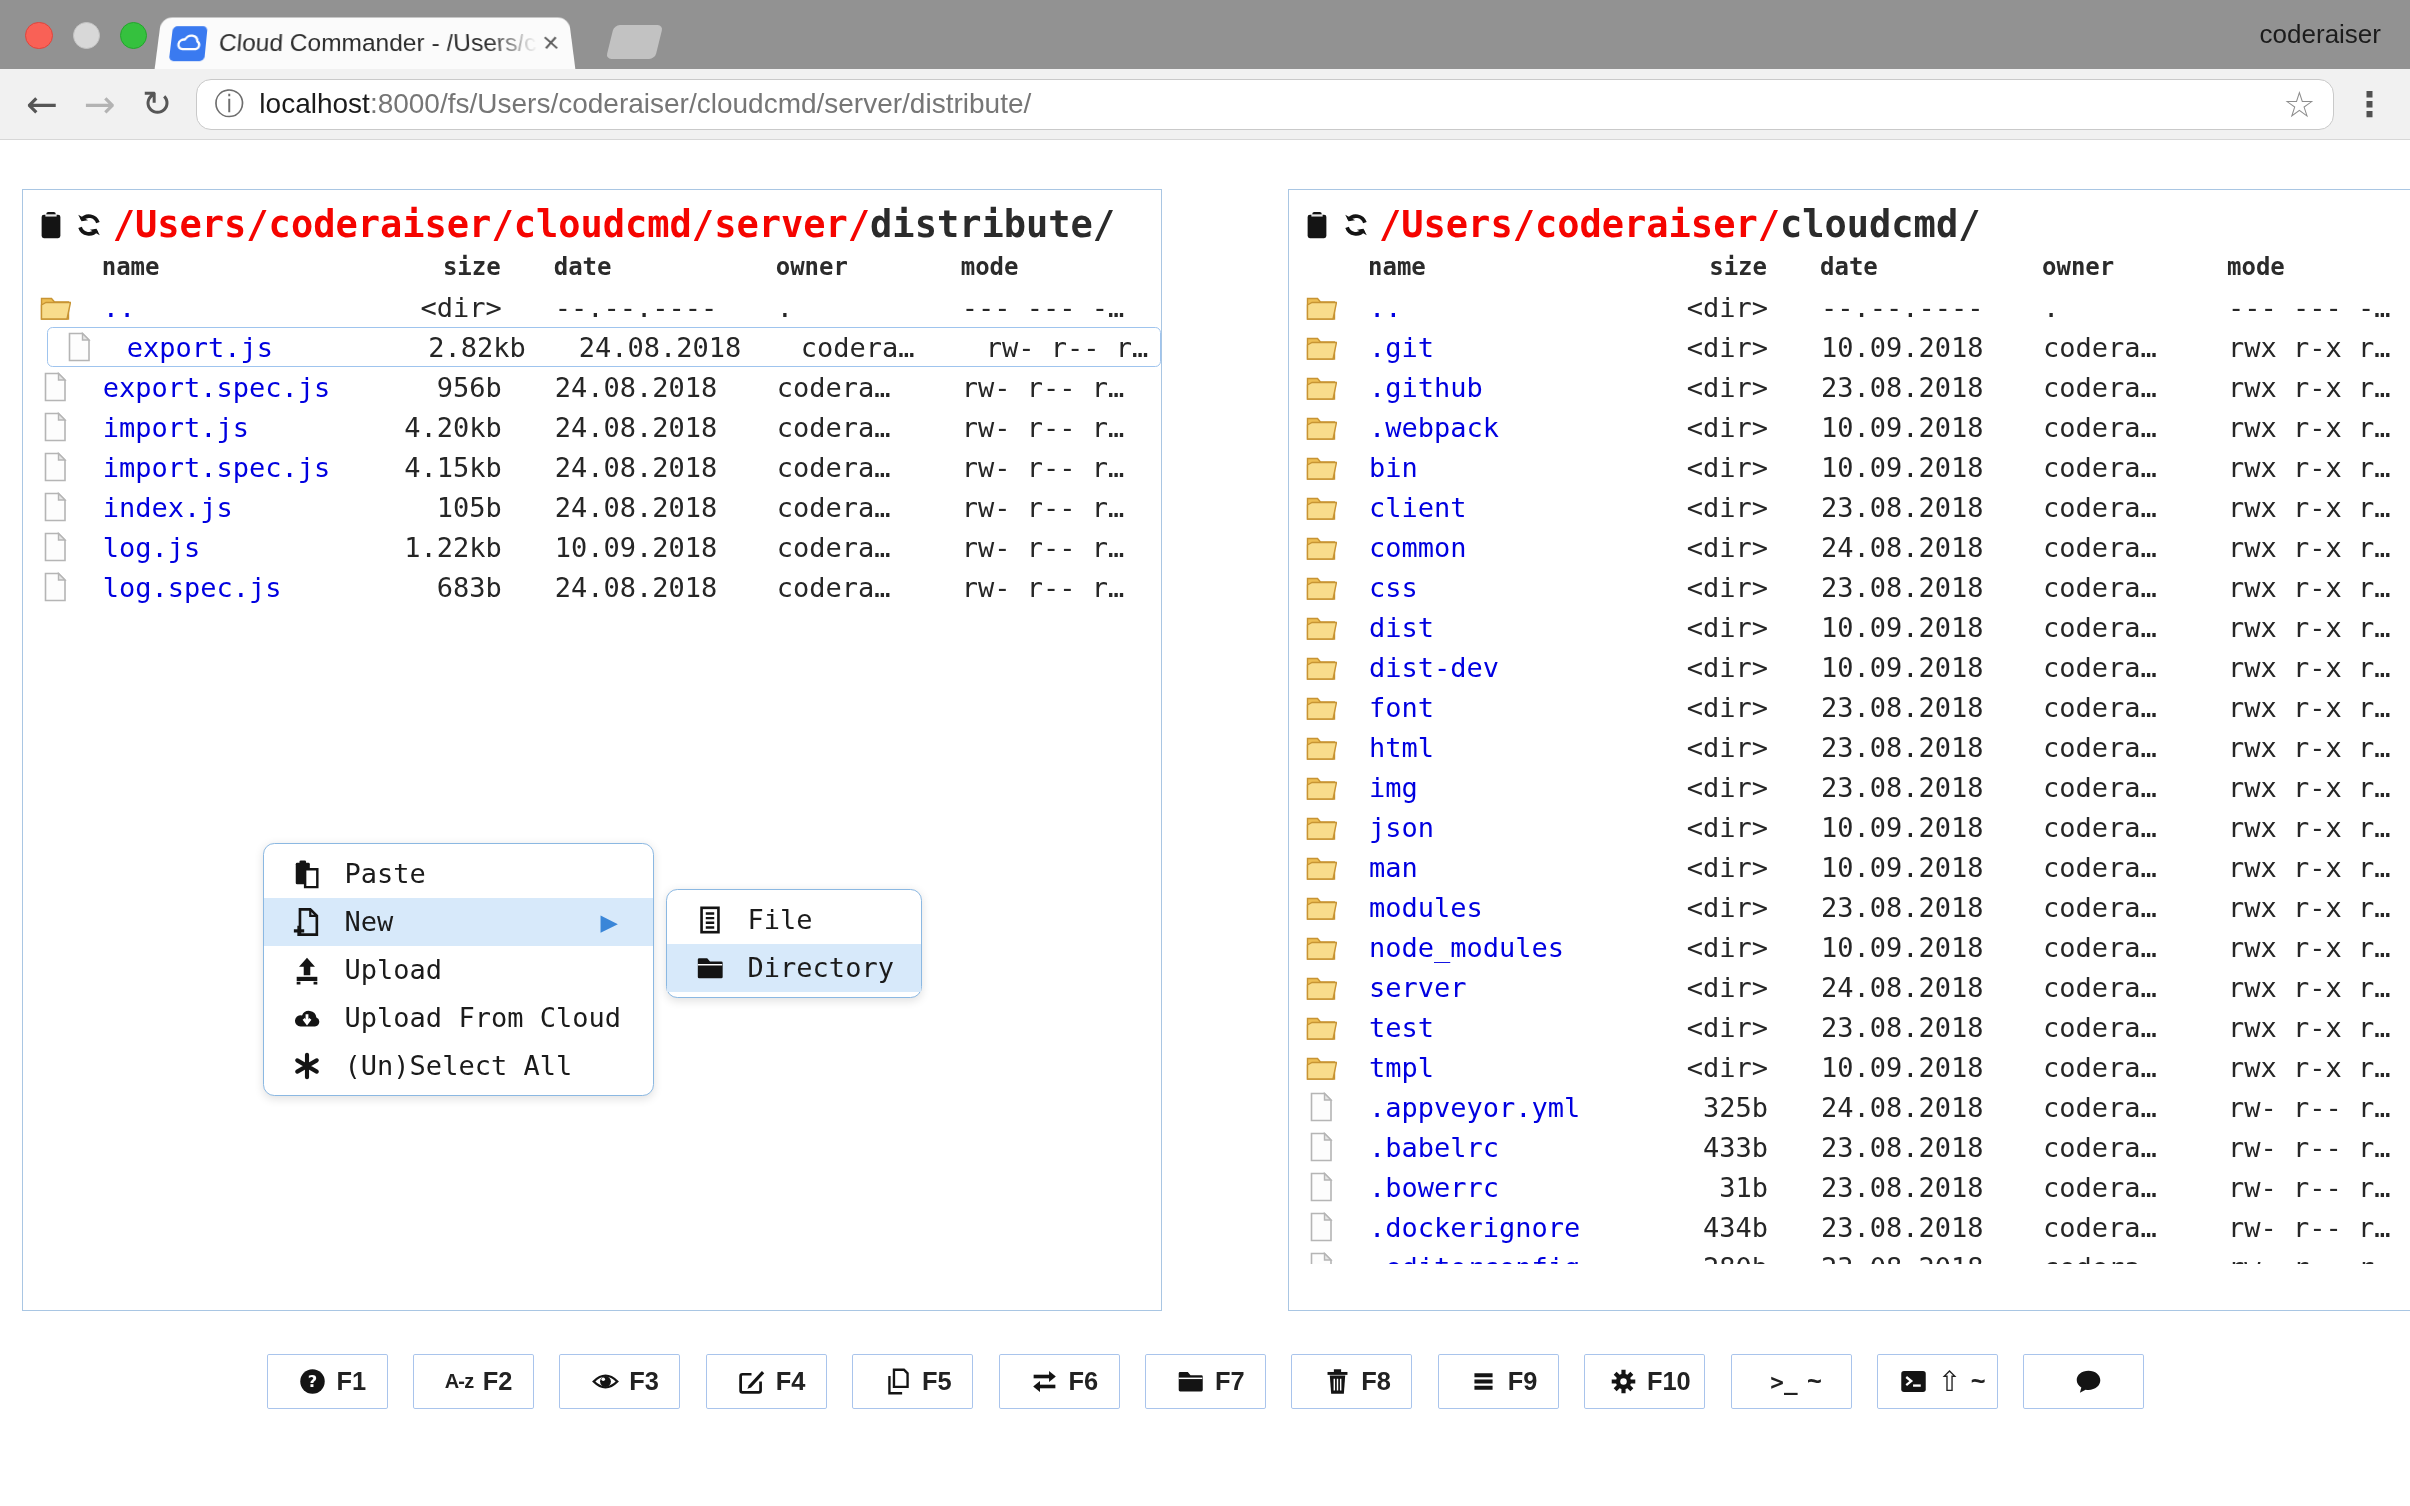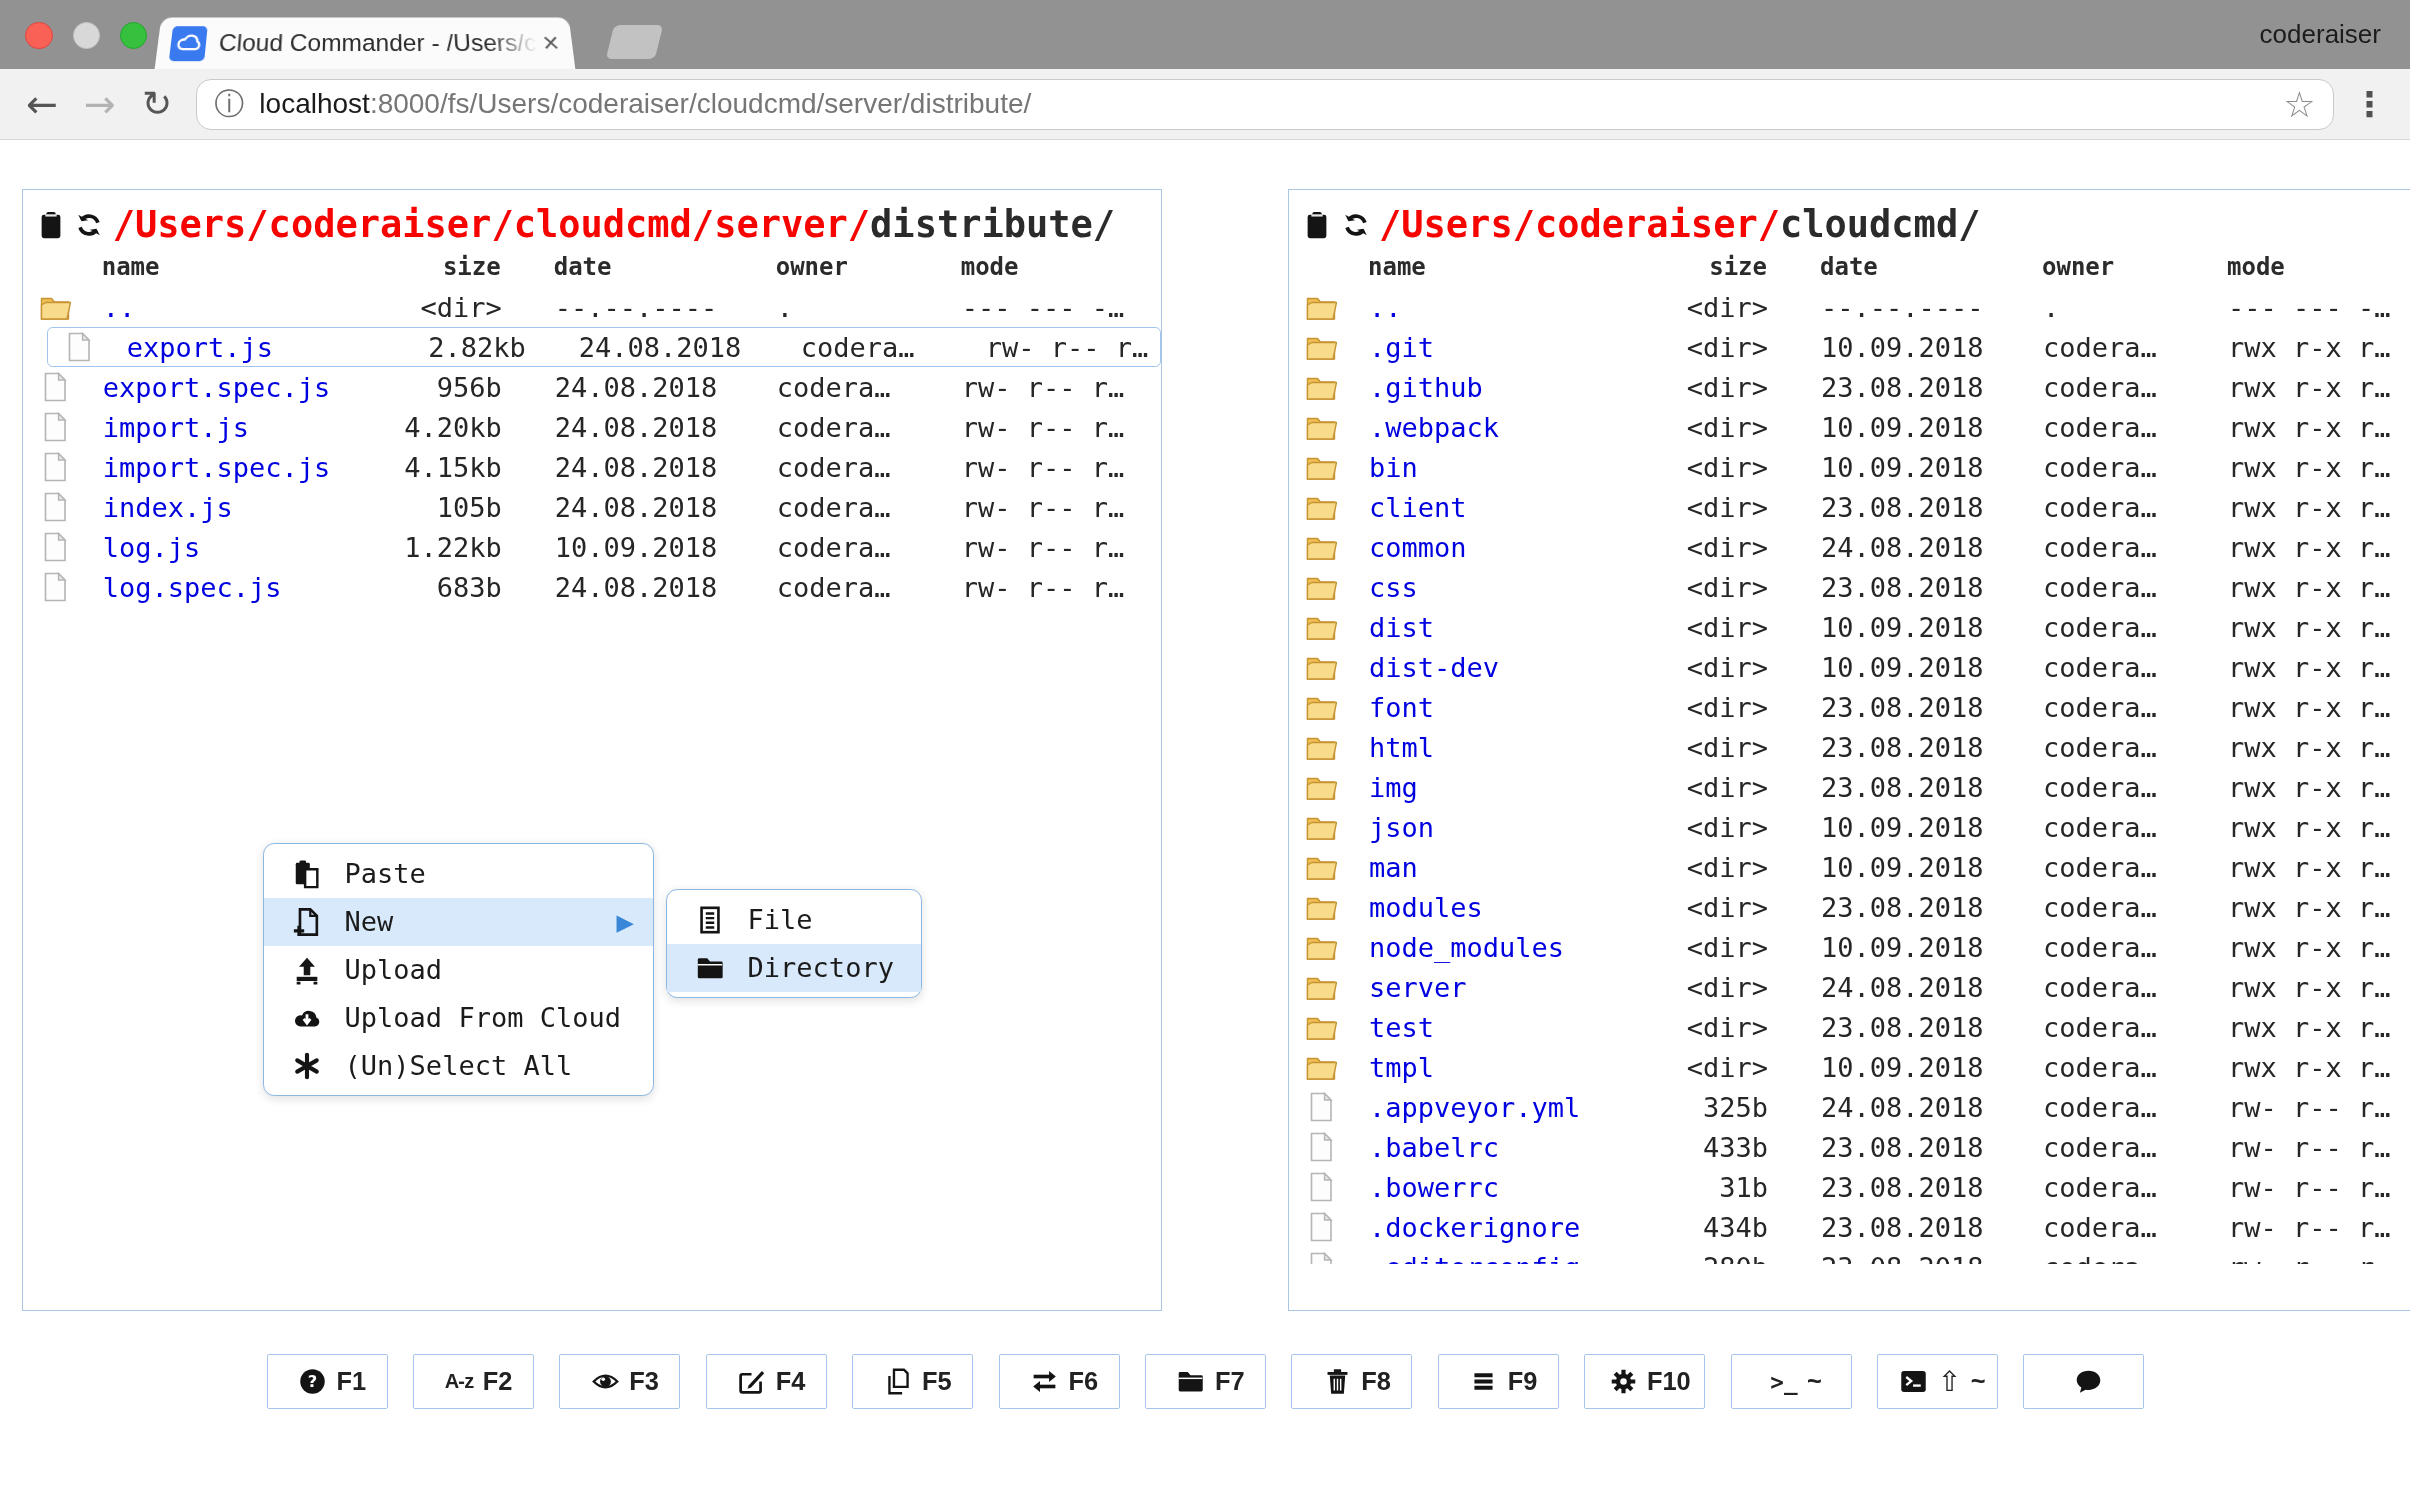--- a/index.html
+++ b/index.html
@@ -62,21 +62,21 @@
   .file-link{color:#0000e0;text-decoration:none;padding-left:21px;white-space:nowrap;overflow:hidden;}
   .cell-size{text-align:right;white-space:nowrap;}
   .cell-date{padding-left:53px;white-space:nowrap;}
   .cell-owner,.cell-mode{white-space:nowrap;overflow:hidden;}
 
   
   .ctx{position:absolute;background:#fff;border:1.9px solid #8bb8e2;border-radius:11.3px;
        box-shadow:0 2.8px 9.4px rgba(0,0,0,.12);padding:5.6px 0;box-sizing:border-box;}
   .ctx.main{left:263px;top:843px;width:391px;}
   .ctx.sub{left:666px;top:889px;width:256px;}
-  .menu-item{height:48px;display:flex;align-items:center;padding:0 19px 0 28px;gap:22.6px;
+  .menu-item{height:48px;display:flex;align-items:center;padding:0 35px 0 28px;gap:22.6px;
        font-size:27px;color:#1b1b1b;white-space:nowrap;}
   .menu-item.hl{background:#d7e9fa;}
   .menu-item svg{width:30px;height:30px;flex:0 0 auto;}
   .menu-label{flex:1;}
   .submenu-arrow{color:#3a86d8;font-family:"DejaVu Sans",sans-serif;font-size:22.6px;}
 
   
   .fkeys{position:absolute;left:0;top:1354px;width:2411px;display:flex;justify-content:center;gap:25.4px;}
   .fkey{width:121px;height:55px;background:#fff;border:1.9px solid #a9c4ec;border-radius:1.9px;
        display:flex;align-items:center;justify-content:center;gap:9.4px;box-sizing:border-box;

